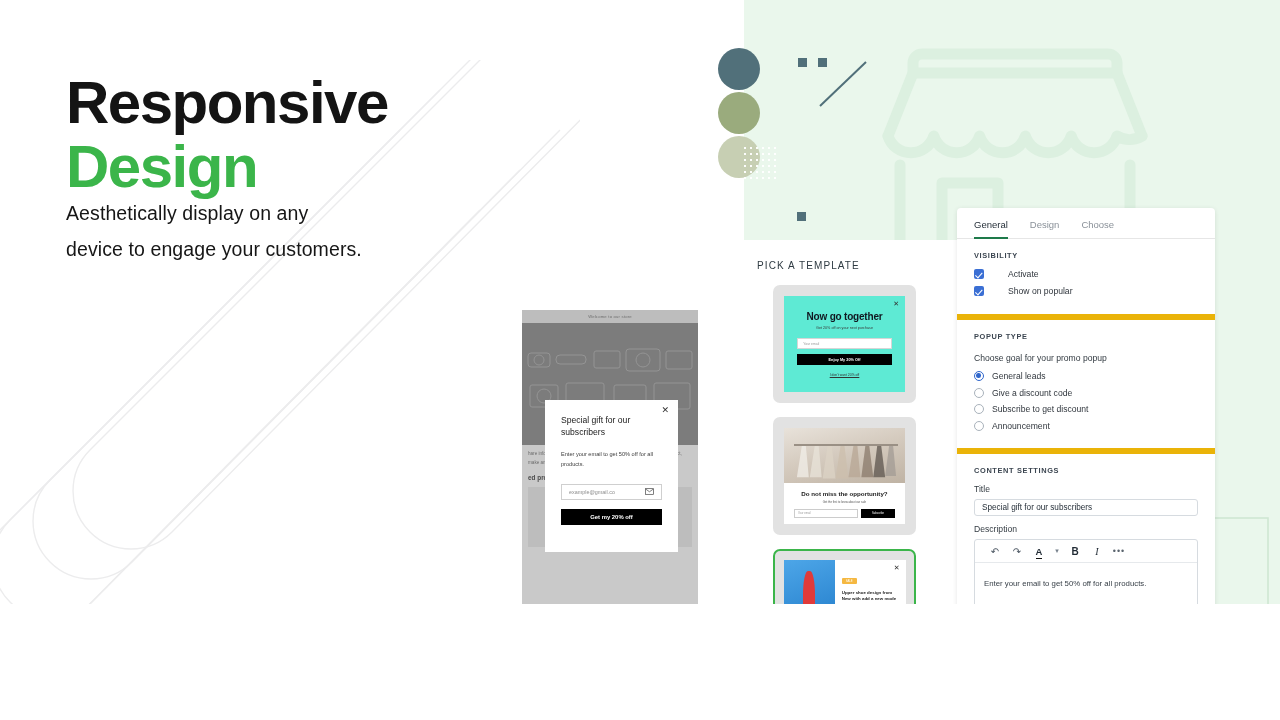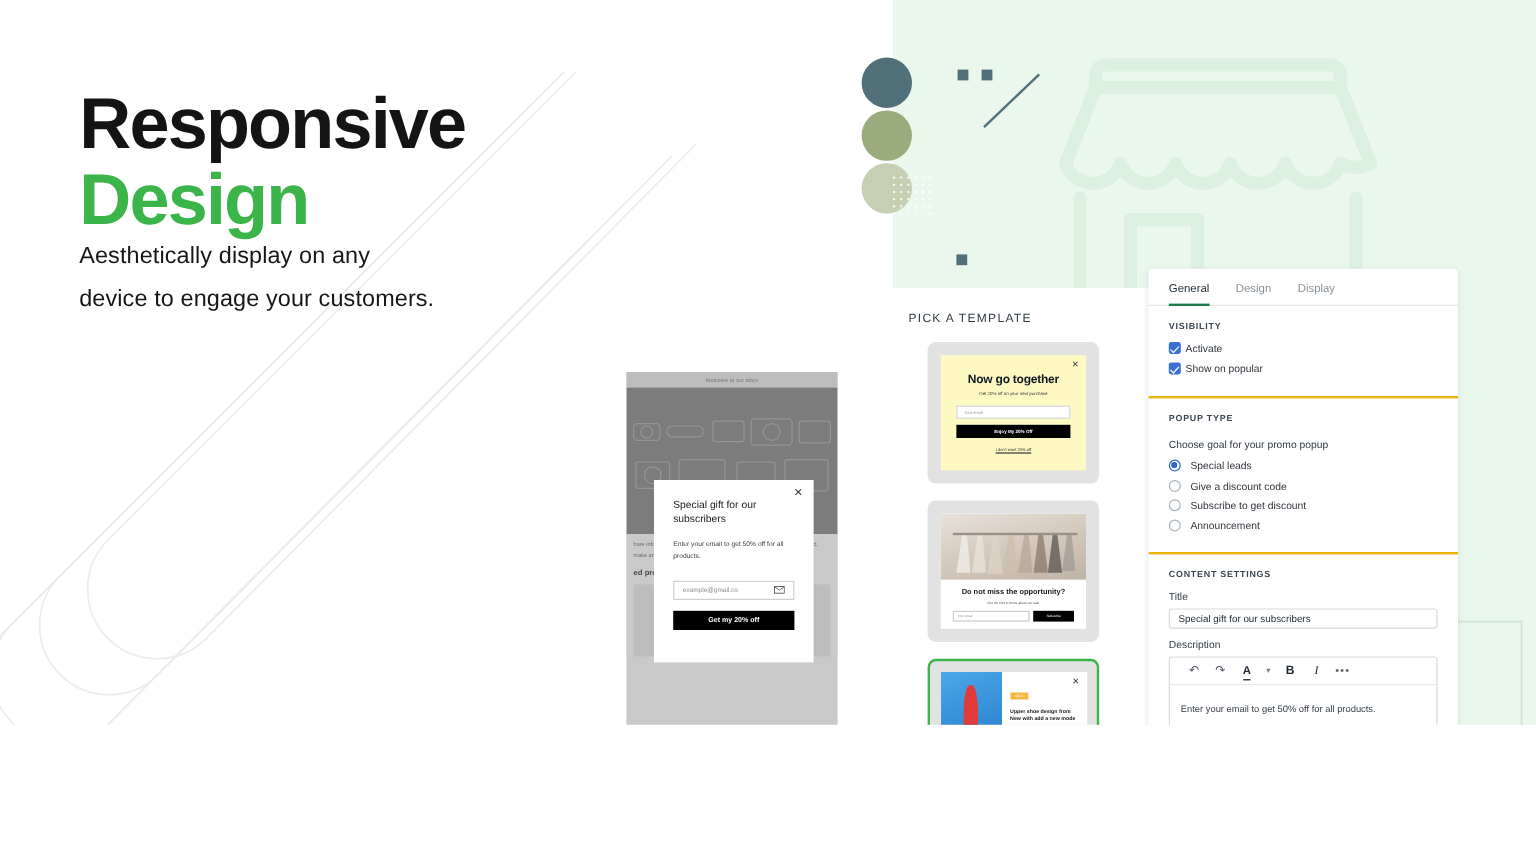--- a/index.html
+++ b/index.html
@@ -67,21 +67,21 @@
   .pp-input { margin-top:14px; height:16px; border:1px solid #cfcfcf; display:flex; align-items:center; justify-content:space-between; padding:0 7px; }
   .pp-input span { font-size:5.4px; color:#8d8d8d; }
   .pp-btn { margin-top:9px; height:16px; background:#000; color:#fff; font-size:5.9px; font-weight:700; display:flex; align-items:center; justify-content:center; }
 
   
   .picker { position:absolute; left:743px; top:240px; width:215px; height:410px; background:#fff; }
   .picker-h { margin:20px 0 0 14px; font-size:10px; letter-spacing:1.1px; color:#2e3a42; font-weight:400; }
 
   .tcard { margin:14px 0 0 30px; width:143px; height:118px; background:#e2e2e2; border-radius:7px; padding:11px; }
   .tcard.sel { border:2.5px solid #3bb54a; background:#e2e2e2; padding:8.5px; }
-  .tinner { width:100%; height:100%; background:#fef9c3; position:relative; overflow:hidden; display:flex; flex-direction:column; align-items:center; justify-content:center; }
+  .tinner { width:100%; height:100%; background:#5eead4; position:relative; overflow:hidden; display:flex; flex-direction:column; align-items:center; justify-content:center; }
   .t-x { position:absolute; right:6px; top:4px; font-size:7px; color:#333; }
   .t1-title { font-size:10px; font-weight:700; color:#101820; letter-spacing:-.2px; }
   .t1-sub { font-size:3.7px; color:#3a3a3a; margin-top:4px; }
   .t1-inp { margin-top:8px; width:78%; height:11px; background:#fff; border:1px solid #d6d6d6; display:flex; align-items:center; padding-left:5px; }
   .t1-inp span { font-size:3.4px; color:#9a9a9a; }
   .t1-btn { margin-top:5px; width:78%; height:11px; background:#000; color:#fff; font-size:3.8px; display:flex; align-items:center; justify-content:center; font-weight:700; }
   .t1-link { margin-top:8px; font-size:3.4px; color:#333; text-decoration:underline; }
 
   .t2inner { background:#fff; display:block; }
   .t2-img { height:57%; width:100%; background:linear-gradient(165deg,#e8e2da 0%,#d5cbbf 45%,#bfb3a4 100%); position:relative; }
@@ -97,30 +97,30 @@
   .t3inner { background:#fff; display:flex; flex-direction:row; align-items:stretch; }
   .t3-img { width:42%; background:linear-gradient(160deg,#4da6e8 0%,#2b85d0 60%,#1f6cb5 100%); position:relative; }
   .t3-board { position:absolute; left:38%; top:12%; width:24%; height:62%; background:#e03a3a; border-radius:40%; }
   .t3-board2 { position:absolute; left:12%; top:66%; width:20%; height:26%; background:#e8532f; border-radius:40%; }
   .t3-right { flex:1; padding:8px 7px 0; position:relative; }
   .t3-badge { background:#f5b841; color:#fff; font-size:2.7px; padding:1.5px 4px; display:inline-block; border-radius:1px; }
   .t3-title { font-size:4.4px; font-weight:700; color:#1a1a1a; margin-top:4px; line-height:1.45; }
   .t3-sub { font-size:2.6px; color:#666; margin-top:4px; line-height:1.6; }
 
   
-  .settings { position:absolute; left:957px; top:224px; width:258px; height:443px; background:#fff;
+  .settings { position:absolute; left:957px; top:208px; width:258px; height:443px; background:#fff;
               border-radius:4px 4px 0 0; box-shadow:0 1px 5px rgba(0,0,0,.10); overflow:hidden; }
   .tabs { display:flex; gap:22px; padding:11px 17px 0; border-bottom:1px solid #e6e6e6; }
   .tab { font-size:9.5px; color:#8a9199; padding-bottom:8px; position:relative; }
   .tab.active { color:#1f2933; }
   .tab.active::after { content:""; position:absolute; left:0; right:0; bottom:-1px; height:2.2px; background:#1e7a4a; }
 
-  .sec { padding:12px 17px 11px; border-bottom:2px solid #eab308; }
+  .sec { padding:12px 17px 11px; border-bottom:6px solid #eab308; }
   .sec-h { font-size:7.4px; letter-spacing:.65px; font-weight:700; color:#3c4651; margin-bottom:9px; }
-  .chk-row { display:flex; align-items:center; gap:4px; margin-bottom:7px; }
+  .chk-row { display:flex; align-items:center; gap:24px; margin-bottom:7px; }
   .chk { width:10px; height:10px; border-radius:2px; background:#3b6fd4; position:relative; flex:none; }
   .chk::after { content:""; position:absolute; left:2.8px; top:1.5px; width:3px; height:5.5px;
                 border:solid #fff; border-width:0 1.4px 1.4px 0; transform:rotate(42deg); }
   .chk-row span { font-size:8.6px; color:#30363d; }
 
   .hint { font-size:8.6px; color:#333b42; margin-bottom:8px;margin-top:12px; }
   .rad-row { display:flex; align-items:center; gap:8px; margin-bottom:6.5px; }
   .rad { width:10px; height:10px; border-radius:50%; border:1.3px solid #a9b2bb; background:#fff; flex:none; }
   .rad.on { border-color:#2f66cc; }
   .rad.on::after { content:""; display:block; width:4.6px; height:4.6px; border-radius:50%; background:#2f66cc; margin:1.4px 0 0 1.4px; }
@@ -304,41 +304,41 @@
           <div class="t3-sub">Get our most popular sneaker collection at an unbeatable price. Limited time only.</div>
         </div>
       </div>
     </div>
   </div>
 
   <div class="settings">
     <div class="tabs">
       <div class="tab active">General</div>
       <div class="tab">Design</div>
-      <div class="tab">Display</div>
+      <div class="tab">Choose</div>
     </div>
 
     <div class="sec">
       <div class="sec-h">VISIBILITY</div>
       <div class="chk-row">
         <div class="chk"></div>
         <span>Activate</span>
       </div>
       <div class="chk-row">
         <div class="chk"></div>
         <span>Show on popular</span>
       </div>
     </div>
 
     <div class="sec">
       <div class="sec-h">POPUP TYPE</div>
       <div class="hint">Choose goal for your promo popup</div>
       <div class="rad-row">
         <div class="rad on"></div>
-        <span>Special leads</span>
+        <span>General leads</span>
       </div>
       <div class="rad-row">
         <div class="rad"></div>
         <span>Give a discount code</span>
       </div>
       <div class="rad-row">
         <div class="rad"></div>
         <span>Subscribe to get discount</span>
       </div>
       <div class="rad-row">

